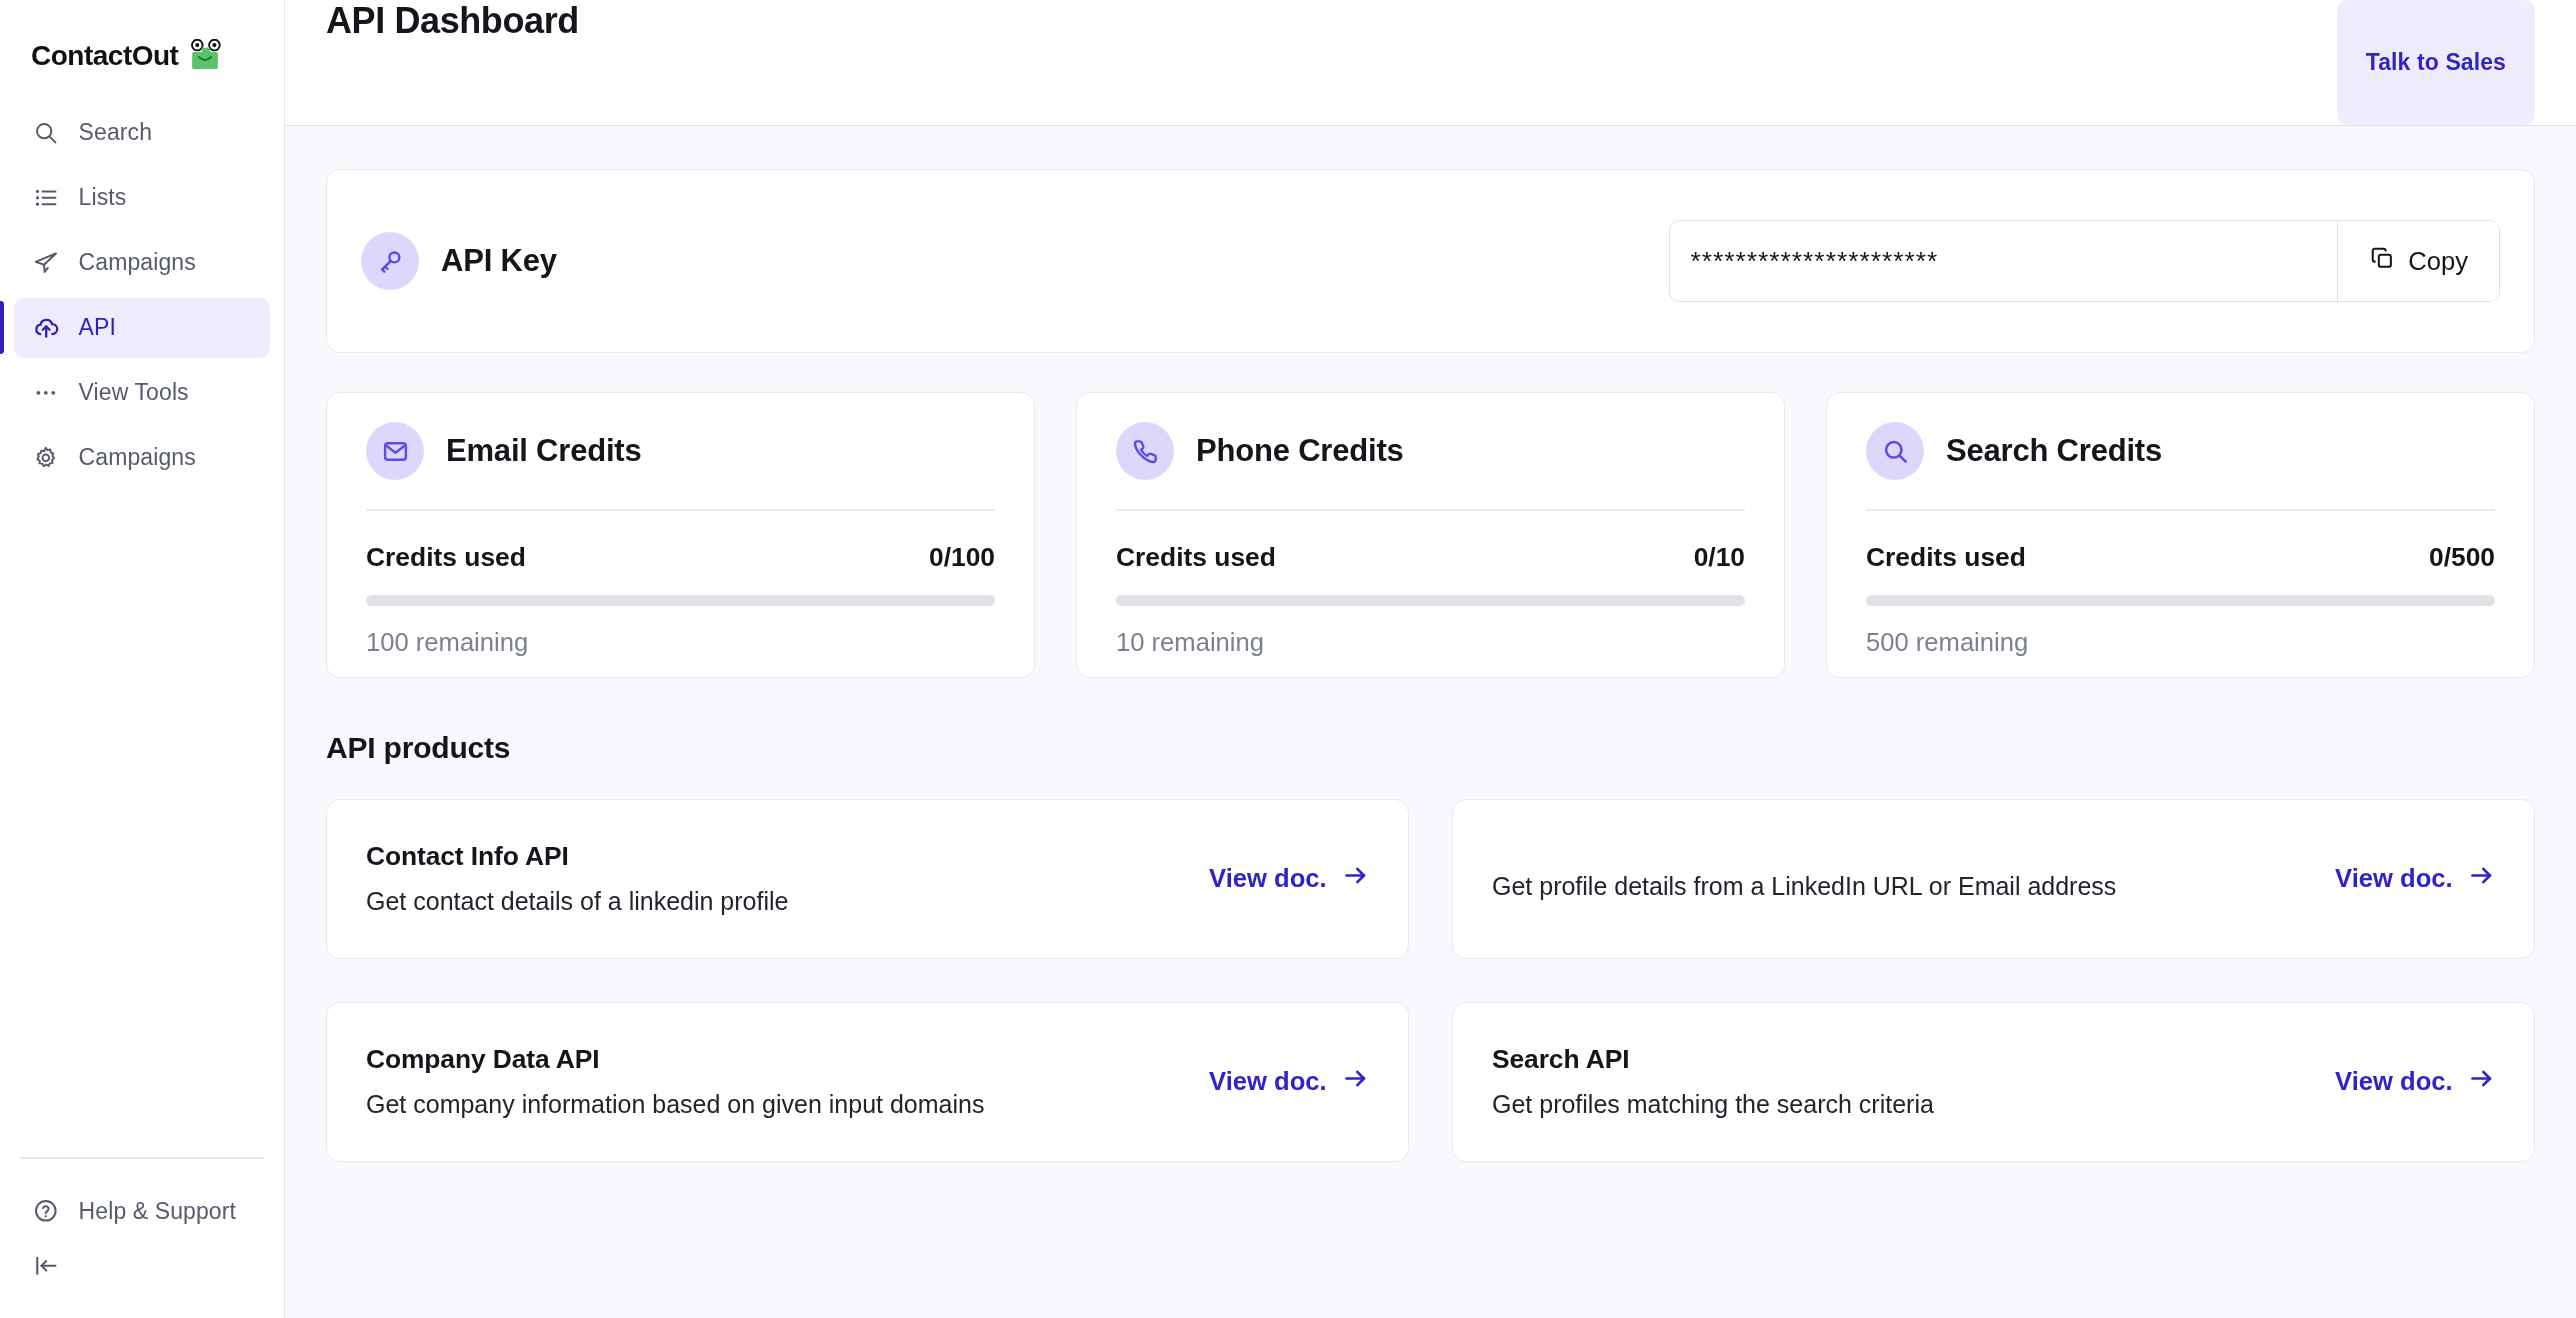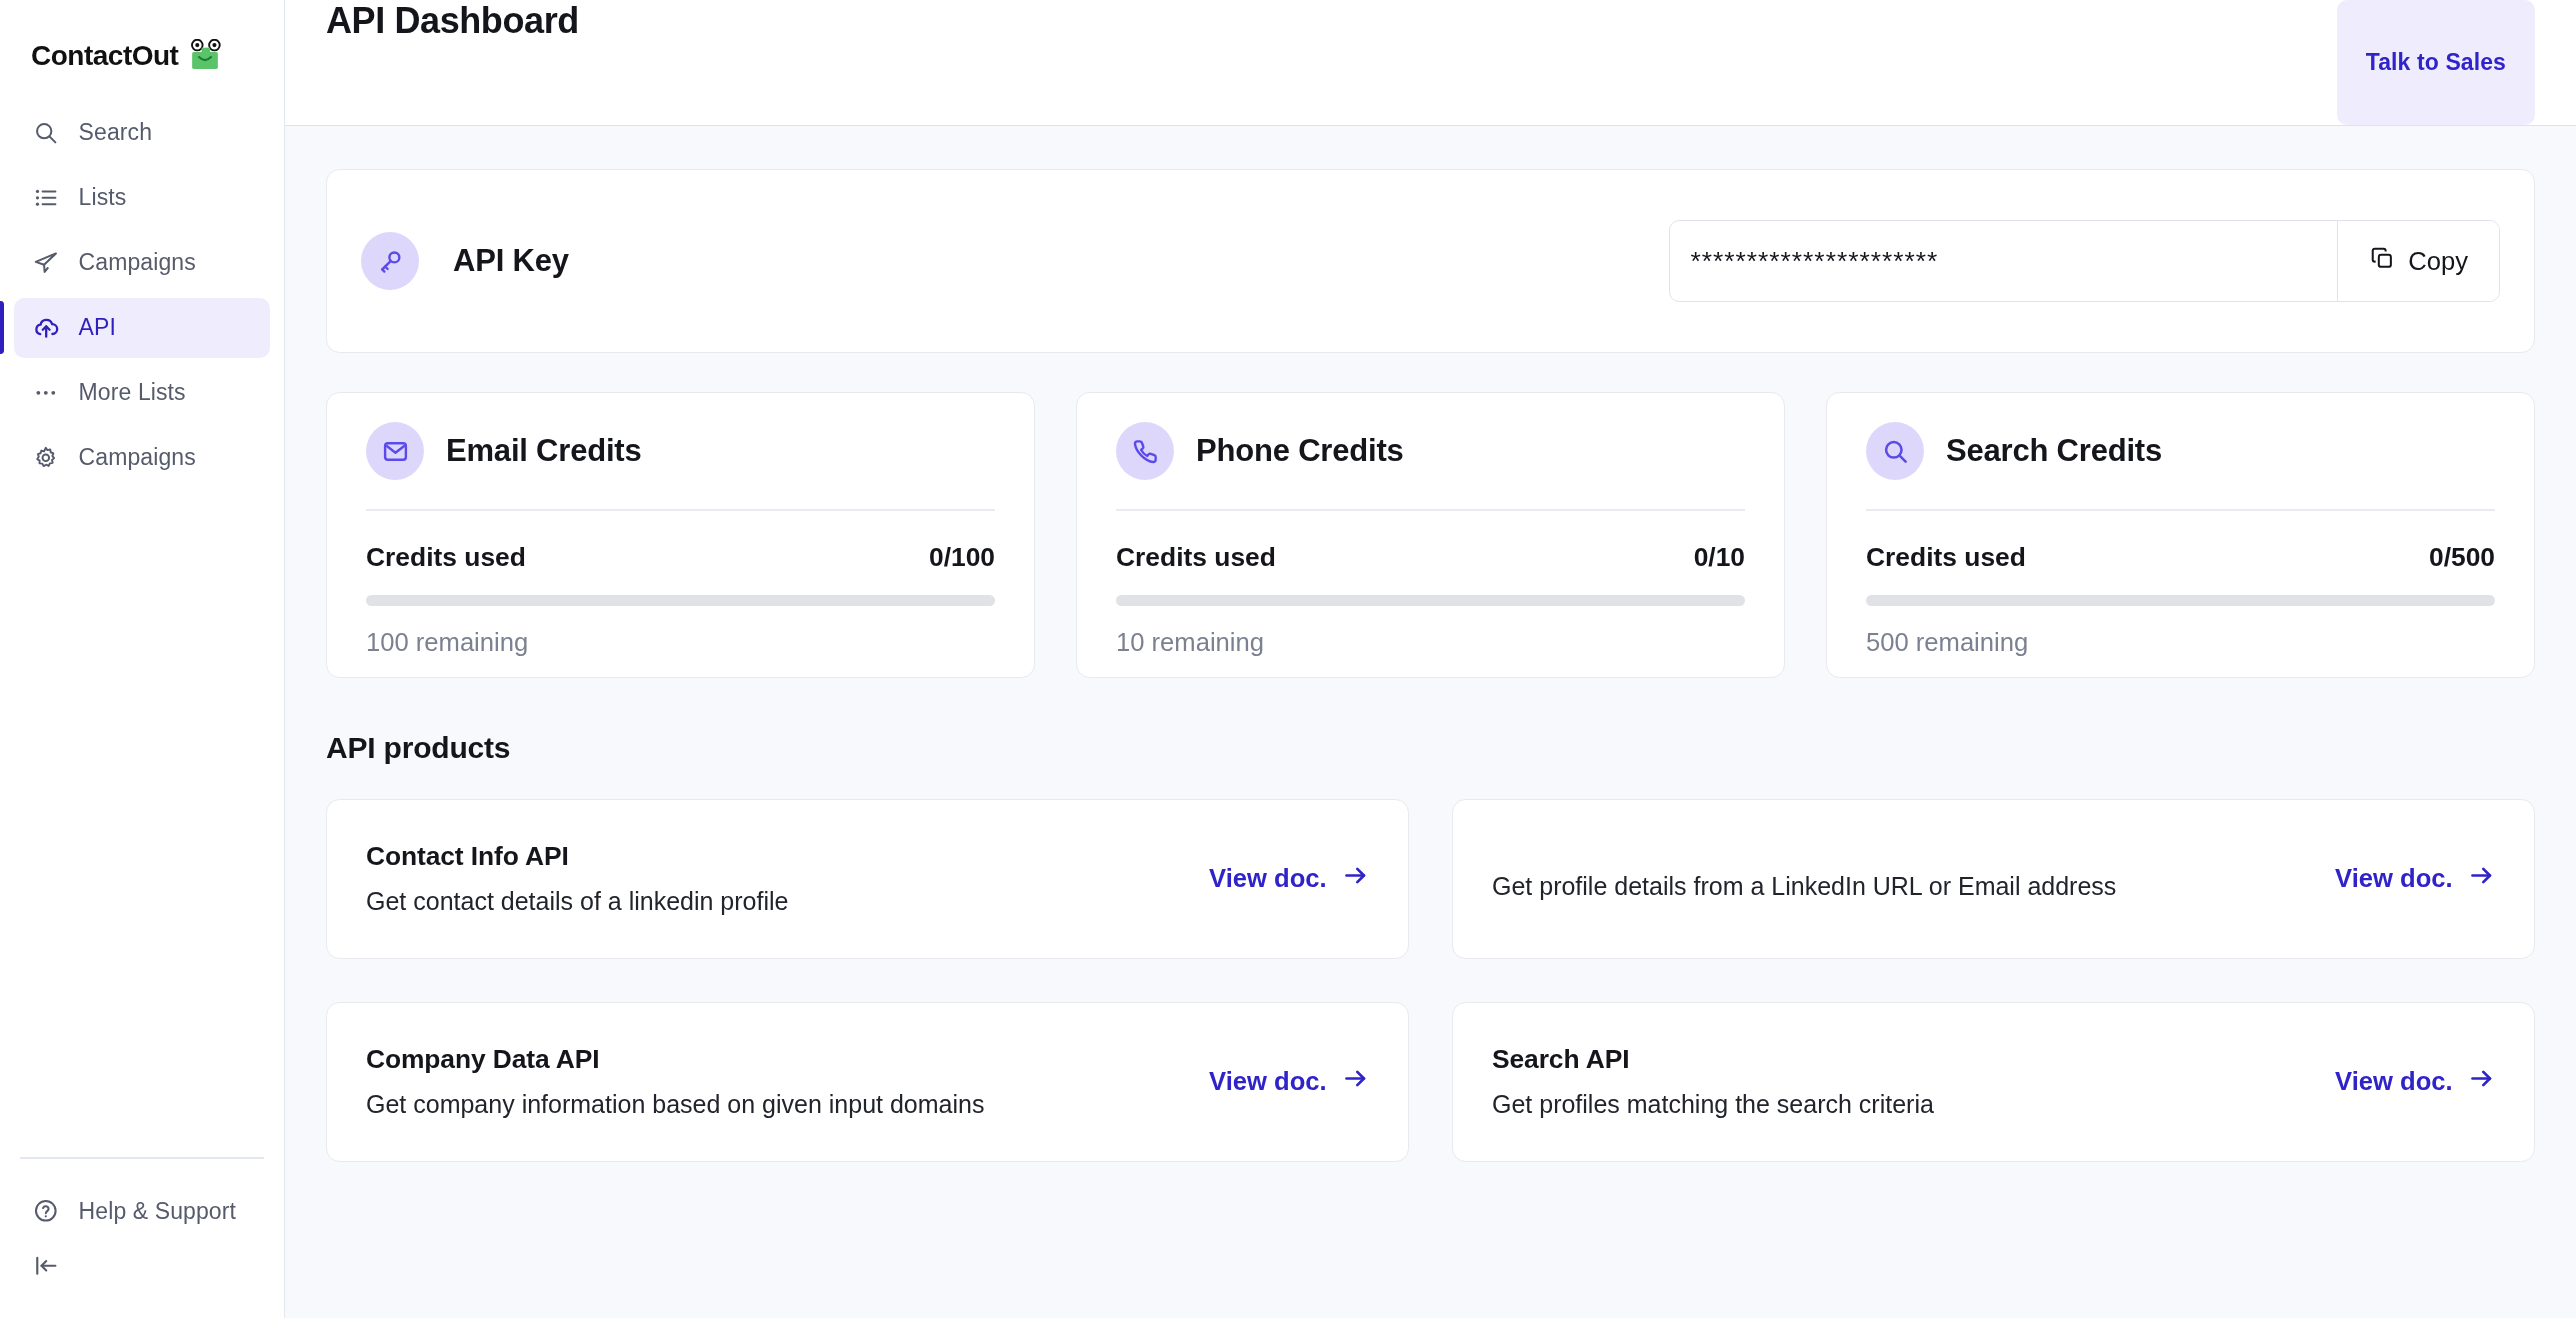--- a/index.html
+++ b/index.html
@@ -172,21 +172,21 @@
   .apikey-card {
     display: flex;
     align-items: center;
     justify-content: space-between;
     padding: 29px 34px;
     height: 184px;
   }
   .apikey-left {
     display: flex;
     align-items: center;
-    gap: 34px;
+    gap: 22px;
   }
   .badge {
     width: 58px;
     height: 58px;
     border-radius: 50%;
     background: #ddd8fb;
     display: flex;
     align-items: center;
     justify-content: center;
     flex: 0 0 58px;
@@ -414,21 +414,21 @@
       </div>
 
       <div class="nav-item">
         <span class="nav-icon">
           <svg width="25.6" height="25.6" viewBox="0 0 24 24" fill="#565b6b">
             <circle cx="5" cy="12" r="1.8"></circle>
               <circle cx="12" cy="12" r="1.8"></circle>
               <circle cx="19" cy="12" r="1.8"></circle>
           </svg>
         </span>
-        <span class="nav-label">More Lists</span>
+        <span class="nav-label">View Tools</span>
       </div>
 
       <div class="nav-item">
         <span class="nav-icon">
           <svg width="25.6" height="25.6" viewBox="0 0 24 24" fill="none" stroke="#565b6b" stroke-width="1.8" stroke-linejoin="round">
             <circle cx="12" cy="12" r="3.1"></circle>
             <path d="M12 2.6 l1.5 2.2 2.6-.6 .5 2.6 2.5 1 -1 2.5 1.7 2 -2 1.8 .6 2.6 -2.6 .5 -1.1 2.4 -2.4-1.1 -2.3 1.3 -1.3-2.3 -2.6-.3 .1-2.6 -2.2-1.4 1.4-2.2 -.8-2.5 2.5-.8 .8-2.5 2.5 .8 Z"></path>
           </svg>
         </span>
         <span class="nav-label">Campaigns</span>

